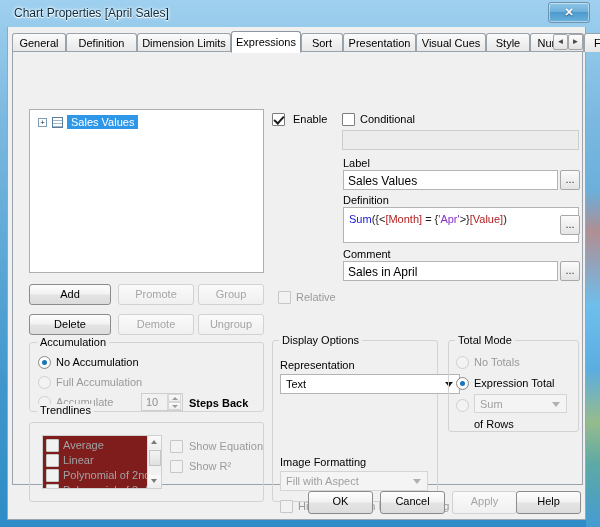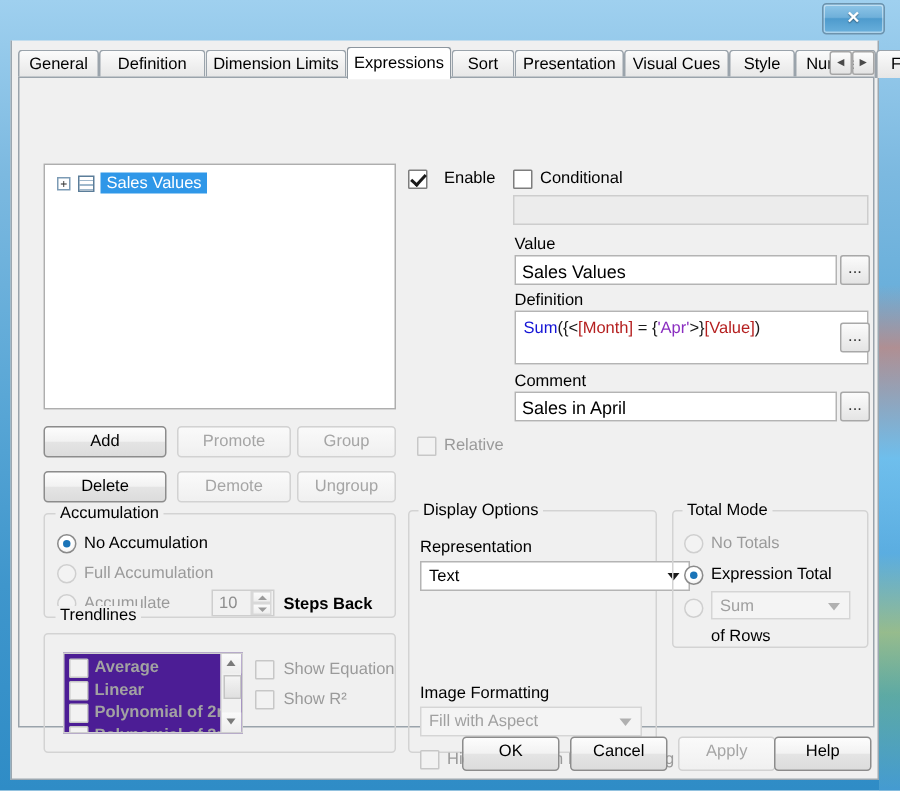--- a/index.html
+++ b/index.html
@@ -218,23 +218,22 @@
   .spin-up::after,.spin-dn::after{
     content:"";position:absolute;left:3px;width:0;height:0;
     border-left:3px solid transparent;border-right:3px solid transparent;
   }
   .spin-up::after{top:2px;border-bottom:3px solid #9b9b9b;}
   .spin-dn::after{top:2px;border-top:3px solid #9b9b9b;}
 
   
   #trend-list{
     position:absolute;left:29px;top:383px;width:120px;height:54px;
-    background:#4c1d95;border:1px solid #cfcfcf;box-sizing:border-box;
+    background:#7f1d1d;border:1px solid #cfcfcf;box-sizing:border-box;
     overflow:hidden;
-    font-weight:bold;
   }
   .trend-row{position:absolute;left:3px;height:14px;line-height:14px;white-space:nowrap;}
   .trend-row .cbx{left:0;top:1px;}
   .trend-row span{position:absolute;left:17px;top:0;font-size:11px;color:#a2a2a2;}
   #trend-sb{
     position:absolute;right:0;top:0;width:14px;height:52px;
     background:#f1f1f1;border-left:1px solid #dcdcdc;box-sizing:border-box;
   }
   #trend-sb .sb-up,#trend-sb .sb-dn{
     position:absolute;left:0;width:13px;height:13px;
@@ -271,20 +270,21 @@
   .bbtn{
     position:absolute;top:4px;width:65px;height:23px;
   }
 </style>
 </head>
 <body>
 
 <div id="window">
 
   <div id="titlebar">
+    <div id="title-text">Chart Properties [April Sales]</div>
     <div id="close-btn">✕</div>
   </div>
 
   <div id="glass-edge"></div>
 
   <div id="client">
 
     <div id="tabstrip">
       <div class="tab" style="left:0px;width:54px;">General</div>
       <div class="tab" style="left:54px;width:71px;">Definition</div>
@@ -364,28 +364,28 @@
         </div>
       </div>
 
       <div class="cbx disabled" style="left:157px;top:388px;"></div>
       <div class="lbl dim" style="left:176px;top:388px;">Show Equation</div>
 
       <div class="cbx disabled" style="left:157px;top:408px;"></div>
       <div class="lbl dim" style="left:176px;top:408px;">Show R²</div>
 
       <div class="cbx checked" style="left:259px;top:61px;"></div>
-      <div class="lbl" style="left:283px;top:61px;">Enable</div>
+      <div class="lbl" style="left:260px;top:61px;padding-left:20px;">Enable</div>
 
       <div class="cbx" style="left:329px;top:61px;"></div>
       <div class="lbl" style="left:347px;top:61px;">Conditional</div>
 
       <div class="txtbox disabled" style="left:329px;top:78px;width:237px;height:20px;"></div>
 
-      <div class="lbl" style="left:330px;top:105px;">Value</div>
+      <div class="lbl" style="left:330px;top:105px;">Label</div>
       <div class="txtbox" style="left:330px;top:118px;width:215px;height:20px;">Sales Values</div>
       <div class="ellipsis-btn" style="left:547px;top:118px;">...</div>
 
       <div class="lbl" style="left:330px;top:142px;">Definition</div>
       <div id="def-box">
         <span class="tk-fn">Sum</span><span class="tk-pl">({&lt;</span><span class="tk-field">[Month]</span><span class="tk-pl"> = {</span><span class="tk-lit">'Apr'</span><span class="tk-pl">&gt;}</span><span class="tk-field">[Value]</span><span class="tk-pl">)</span>
       </div>
       <div class="ellipsis-btn" style="left:547px;top:163px;">...</div>
 
       <div class="lbl" style="left:330px;top:196px;">Comment</div>

